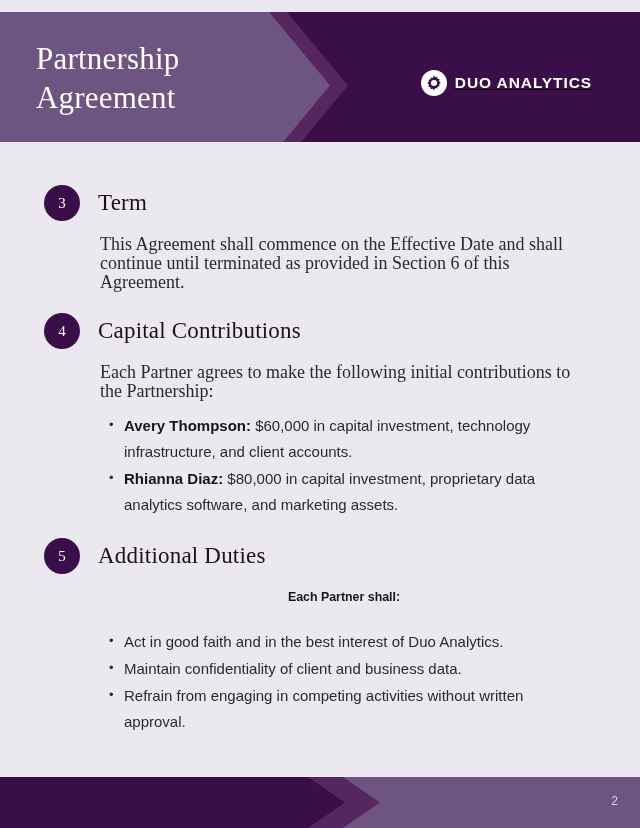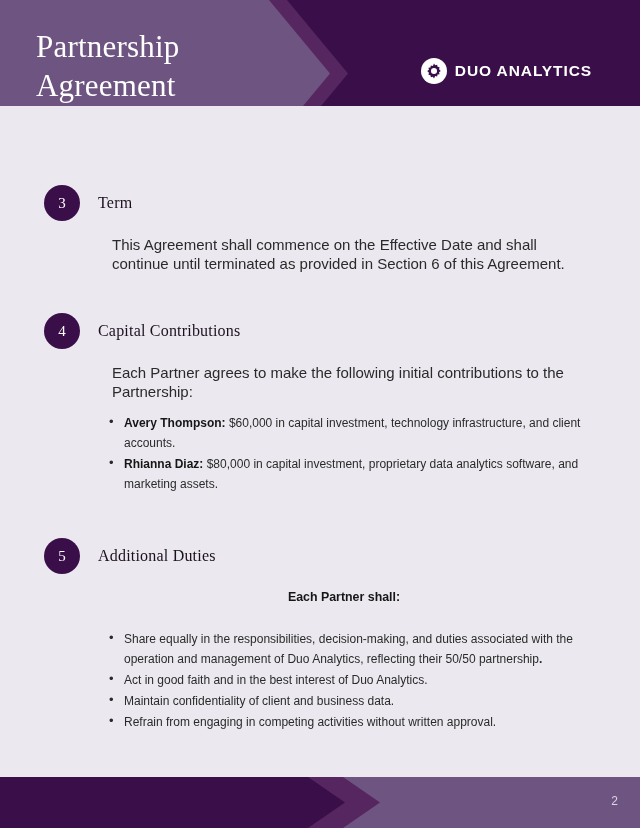--- a/index.html
+++ b/index.html
@@ -19,24 +19,24 @@
     position: relative;
     width: 640px;
     height: 828px;
     background: #ebe9ef;
     overflow: hidden;
   }
 
   
   .header {
     position: absolute;
-    top: 0;
-    left: 0;
-    width: 640px;
-    height: 106px;
+    top: 12px;
+    left: 0;
+    width: 640px;
+    height: 130px;
     overflow: hidden;
   }
   .header-dark {
     position: absolute;
     inset: 0;
     background: #3a0f49;
   }
   .header-mid {
     position: absolute;
     top: 0;
@@ -68,20 +68,21 @@
     letter-spacing: 0.2px;
     white-space: pre-line;
   }
   .brand {
     position: absolute;
     right: 48px;
     top: 58px;
     display: flex;
     align-items: center;
     gap: 8px;
+    text-decoration: underline;
   }
   .brand-mark {
     width: 26px;
     height: 26px;
     flex: 0 0 26px;
   }
   .brand-name {
     color: #ffffff;
     font-size: 15.5px;
     font-weight: bold;
@@ -119,47 +120,47 @@
     color: #ffffff;
     display: flex;
     align-items: center;
     justify-content: center;
     font-family: "Liberation Serif", "DejaVu Serif", serif;
     font-size: 15px;
     flex: 0 0 36px;
   }
   .sec-title {
     font-family: "Liberation Serif", "DejaVu Serif", serif;
-    font-size: 16px;
+    font-size: 23px;
     color: #1c1020;
     font-weight: 400;
     letter-spacing: 0.2px;
   }
 
   .sec-body {
     padding-left: 100px;
     padding-right: 52px;
     margin-top: 14px;
   }
   .para {
-    font-size: 15px;
+    font-size: 18px;
     line-height: 19px;
     color: #2a2a2a;
-    margin: 12px;
-    font-family: Liberation Sans, sans-serif;
+    margin: 0;
+    font-family: Liberation Serif, serif;
   }
 
   ul.bullets {
     margin: 12px 0 0 0;
     padding-left: 24px;
     list-style: none;
   }
   ul.bullets li {
-    font-size: 12px;
-    line-height: 20px;
+    font-size: 15px;
+    line-height: 26px;
     color: #2a2a2a;
     position: relative;
     margin-bottom: 1px;
     padding-left: 0;
   }
   ul.bullets li::before {
     content: "\2022";
     position: absolute;
     left: -15px;
     top: -1px;
@@ -278,21 +279,20 @@
     </div>
 
     <div class="section" style="top:391px;">
       <div class="sec-head">
         <div class="badge">5</div>
         <div class="sec-title">Additional Duties</div>
       </div>
       <div class="sec-body">
         <p class="subhead">Each Partner shall:</p>
         <ul class="bullets" style="margin-top:22px;">
-          <li><span>Share equally in the responsibilities, decision-making, and duties associated with the operation and management of Duo Analytics, reflecting their 50/50 partnership</span><span class="strong-tail">.</span></li>
           <li><span>Act in good faith and in the best interest of Duo Analytics.</span></li>
           <li><span>Maintain confidentiality of client and business data.</span></li>
           <li><span>Refrain from engaging in competing activities without written approval.</span></li>
         </ul>
       </div>
     </div>
 
   </div>
 
   <div class="footer">

